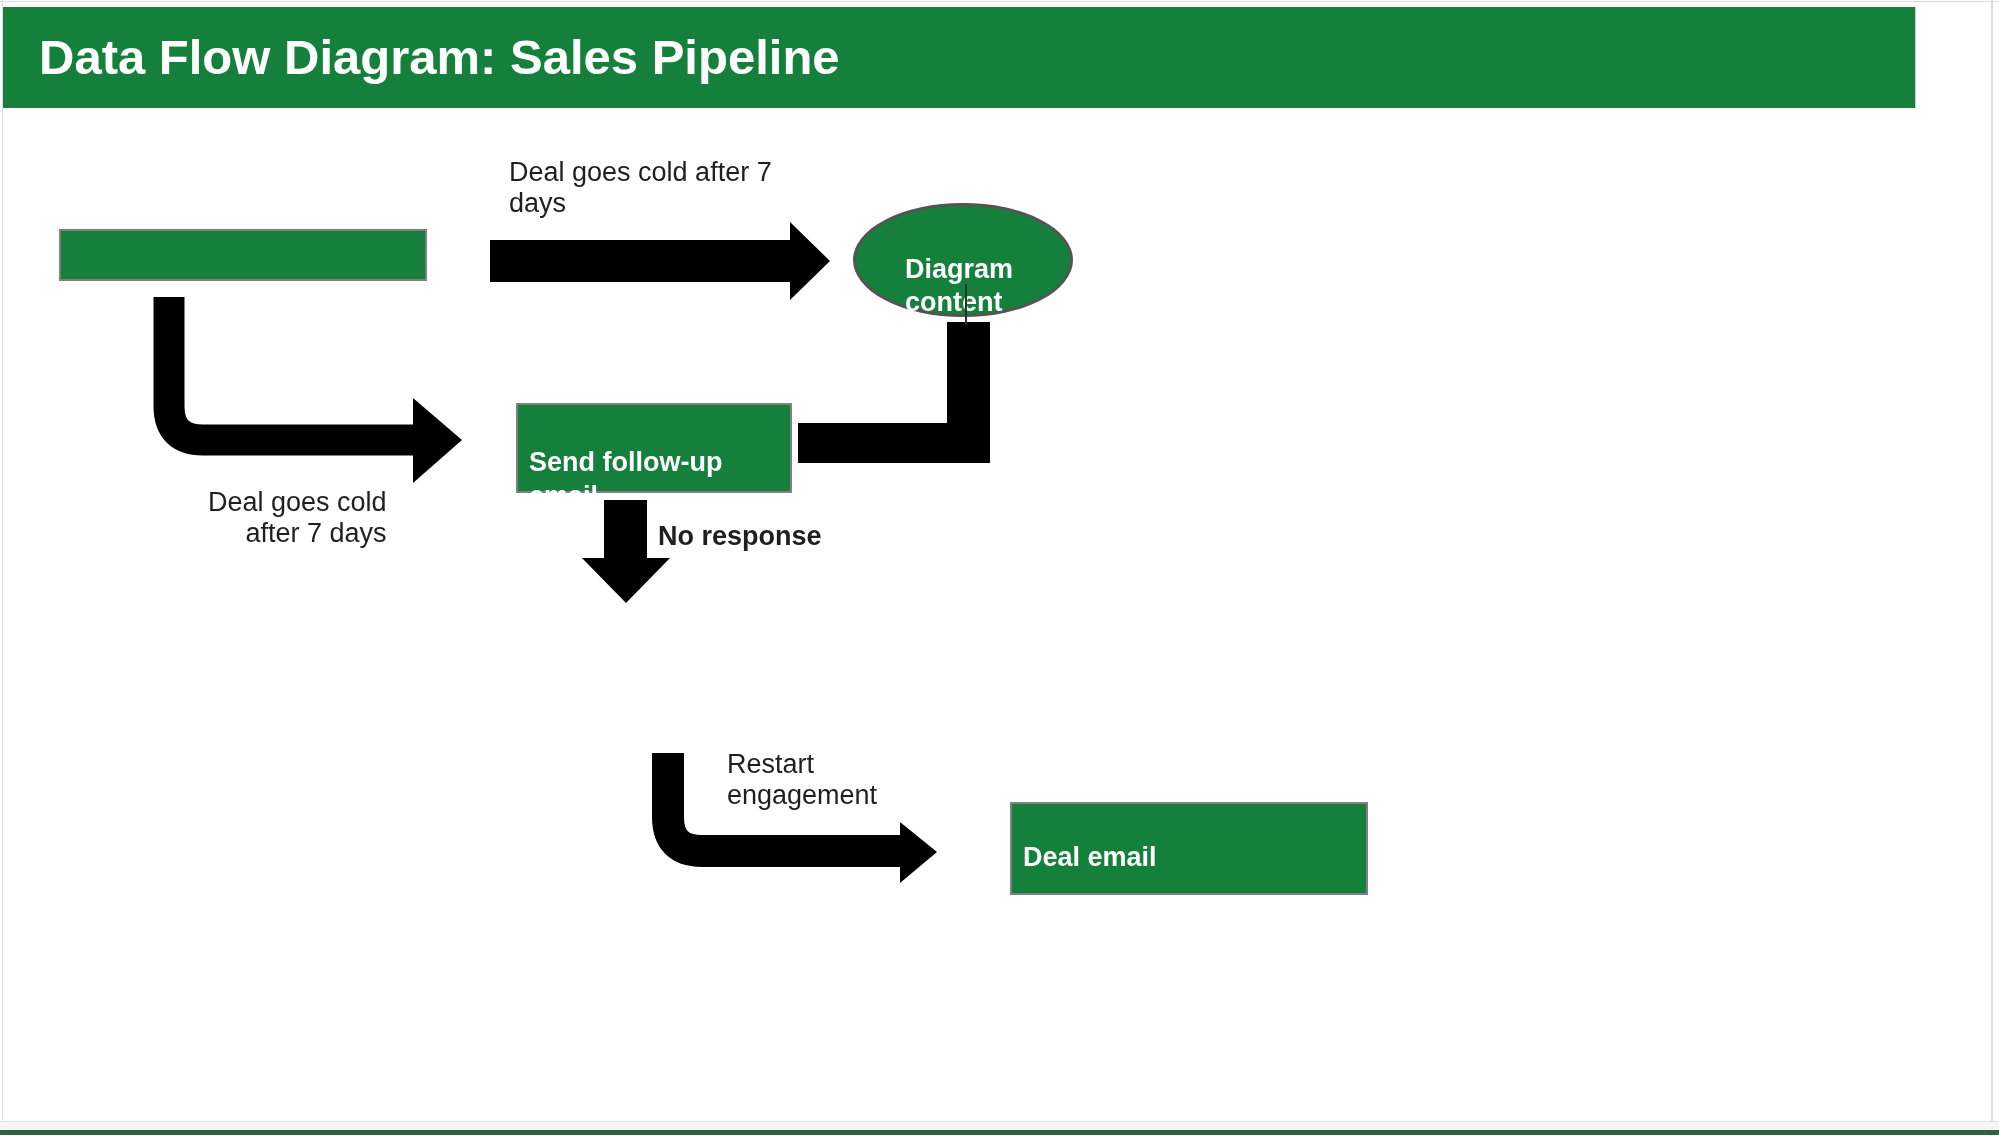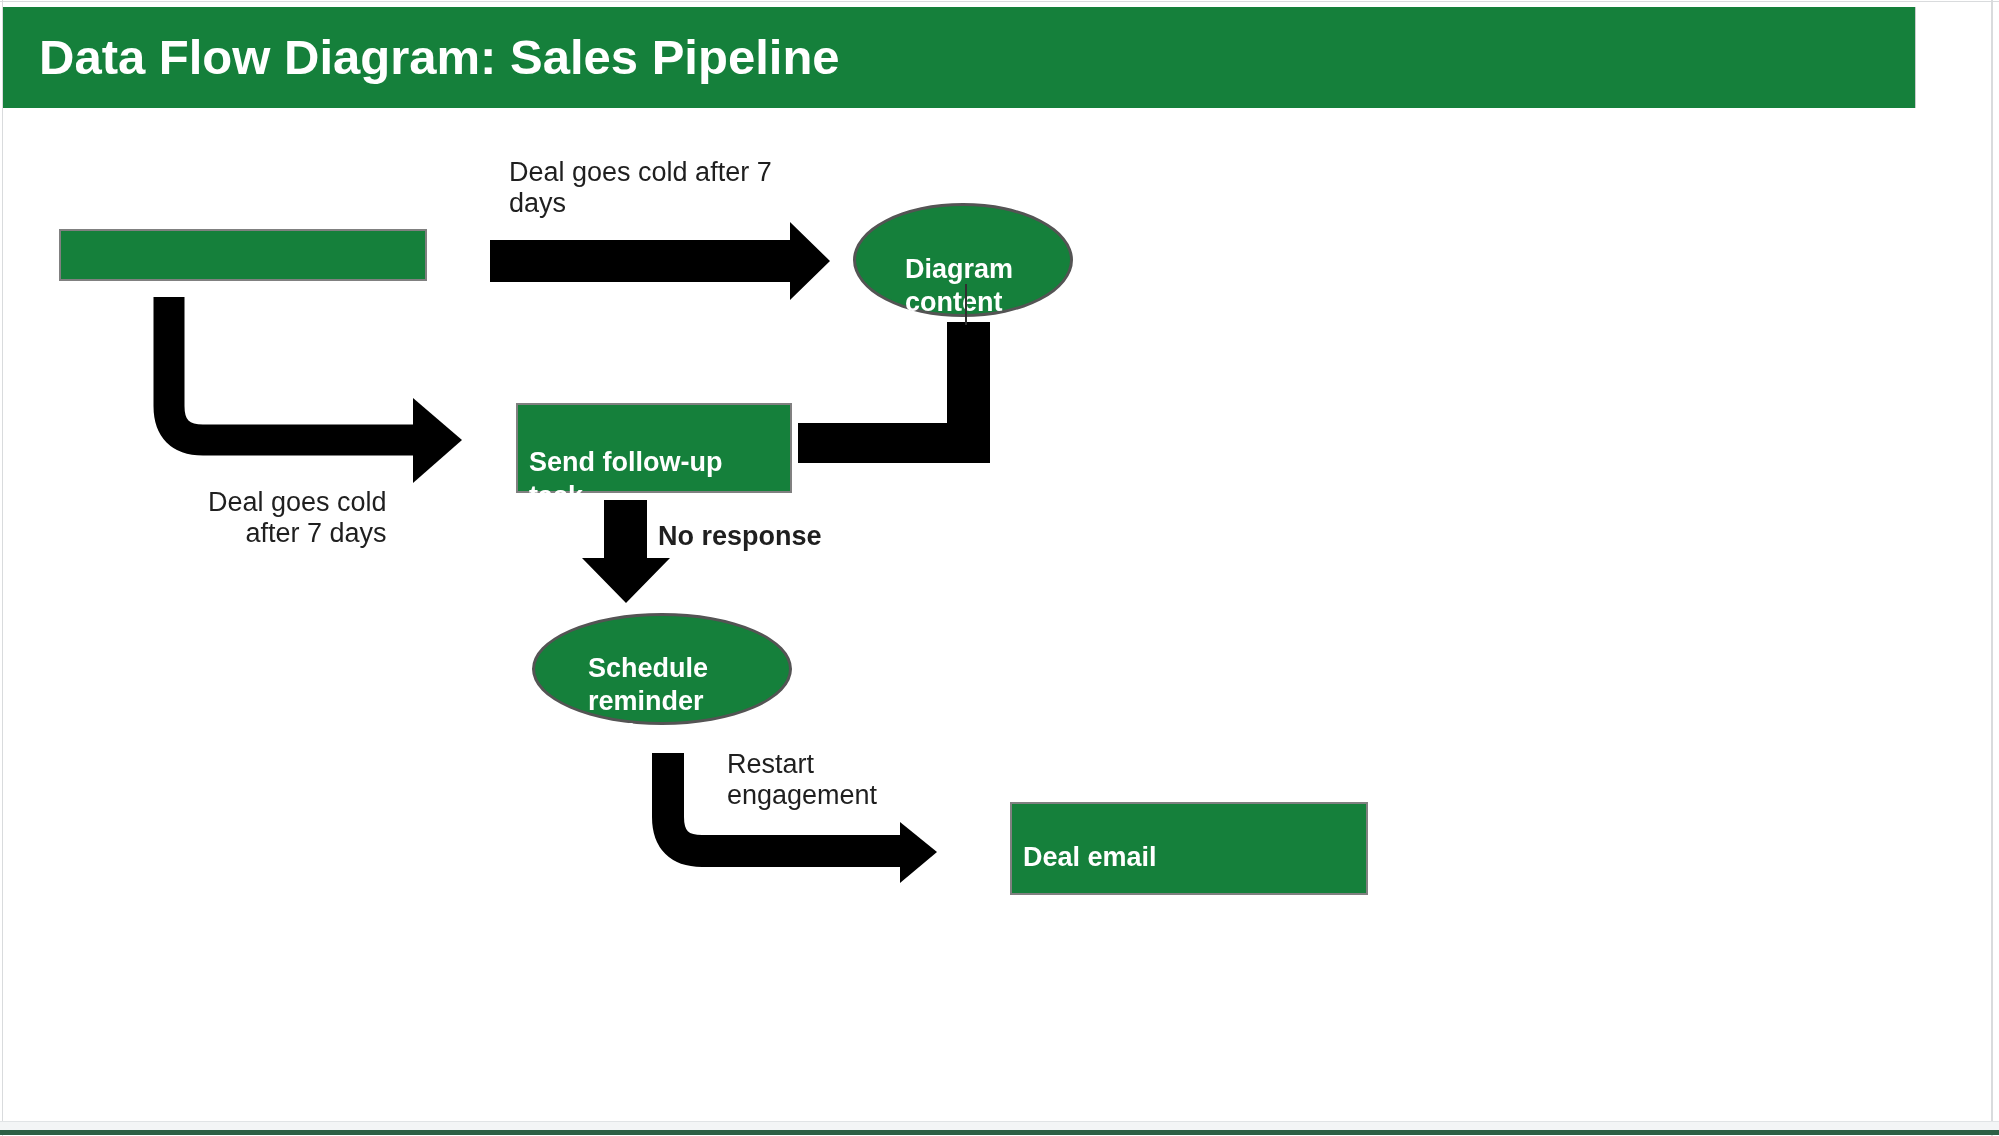--- a/index.html
+++ b/index.html
@@ -105,28 +105,23 @@
     <span class="lbl">CRM</span>
   </div>
 
   <div class="node ellipsenode shared">
     <span class="lbl">Diagram
 content</span>
   </div>
 
   <div class="node rectnode followup">
     <span class="lbl">Send follow-up
-task</span>
+email</span>
   </div>
 
-  <div class="node ellipsenode schedule">
-    <span class="lbl">Schedule
-reminder
-task</span>
-  </div>
 
   <div class="node rectnode dealrecord">
     <span class="lbl">Deal email</span>
   </div>
 
   <div class="edge-label lab-top">Deal goes cold after 7
 days</div>
 
   <div class="edge-label lab-left">Deal goes cold
 after 7 days</div>

